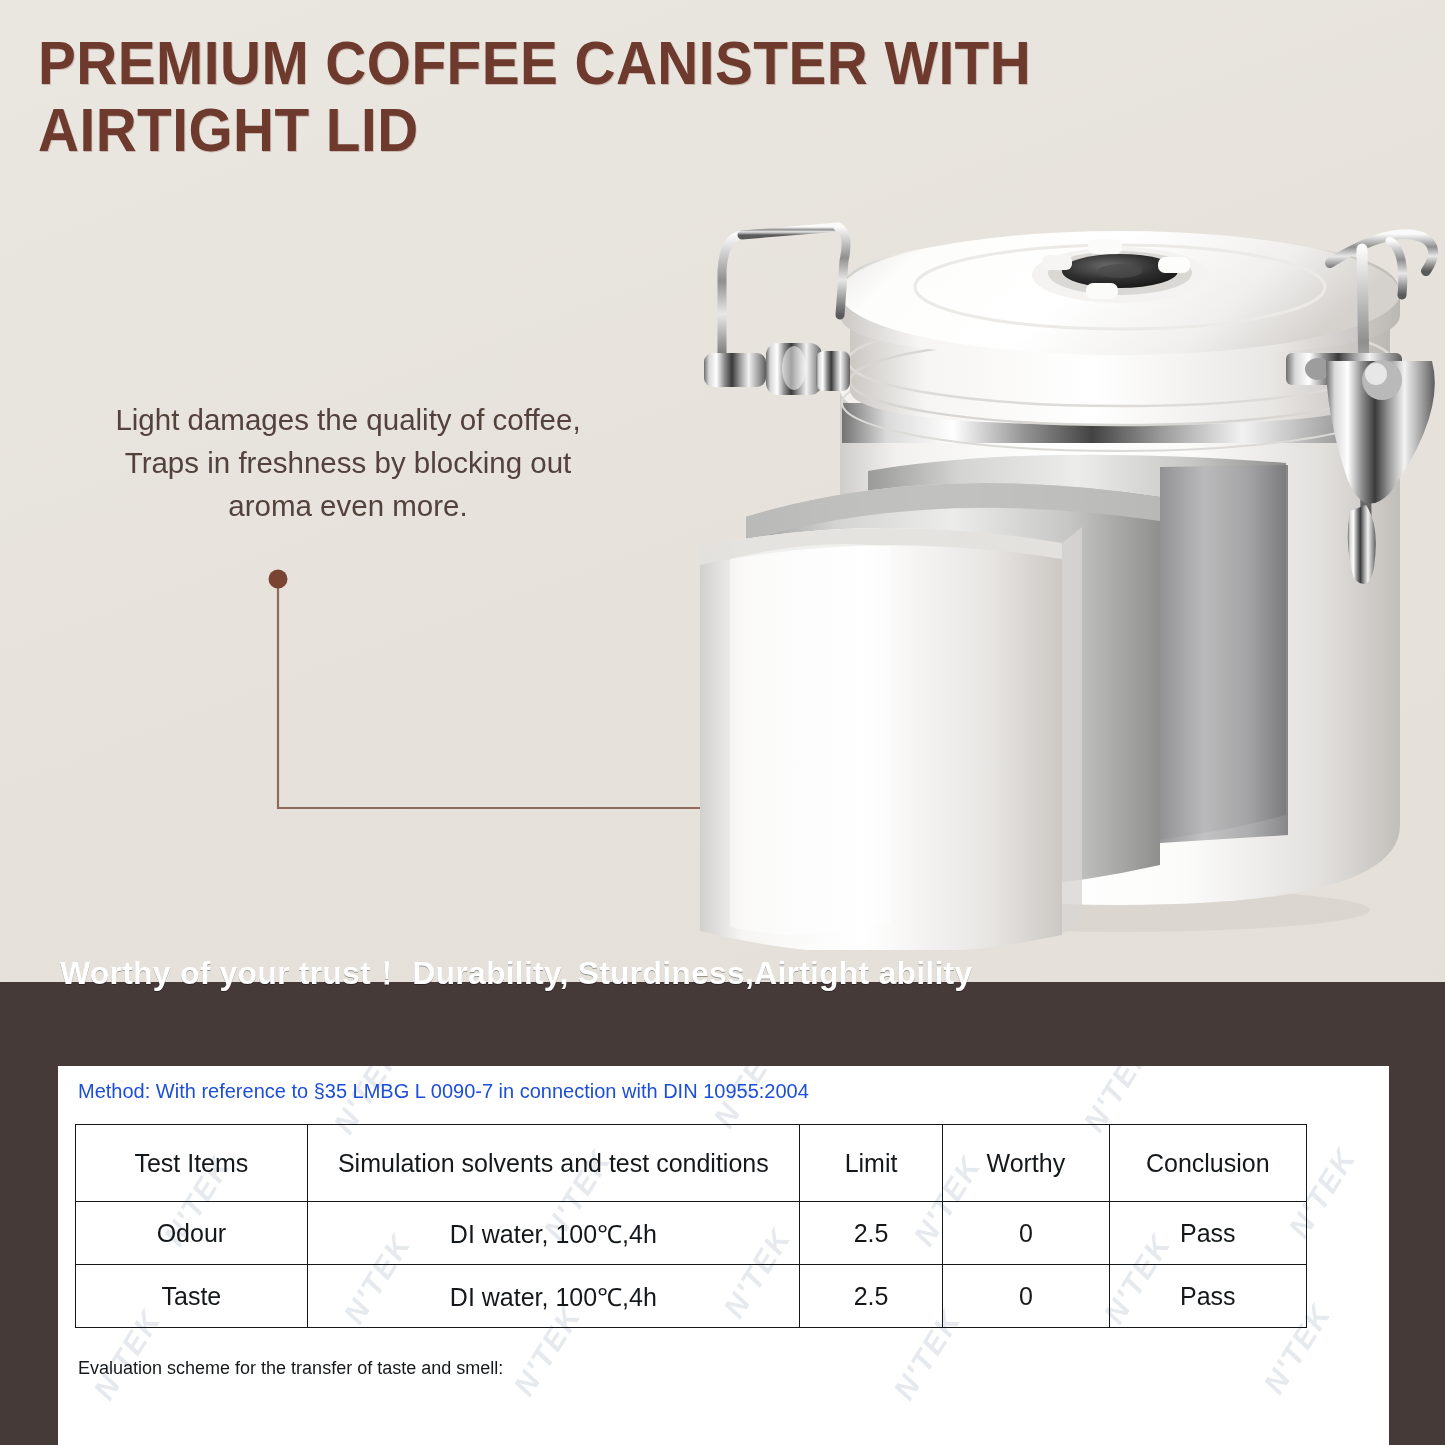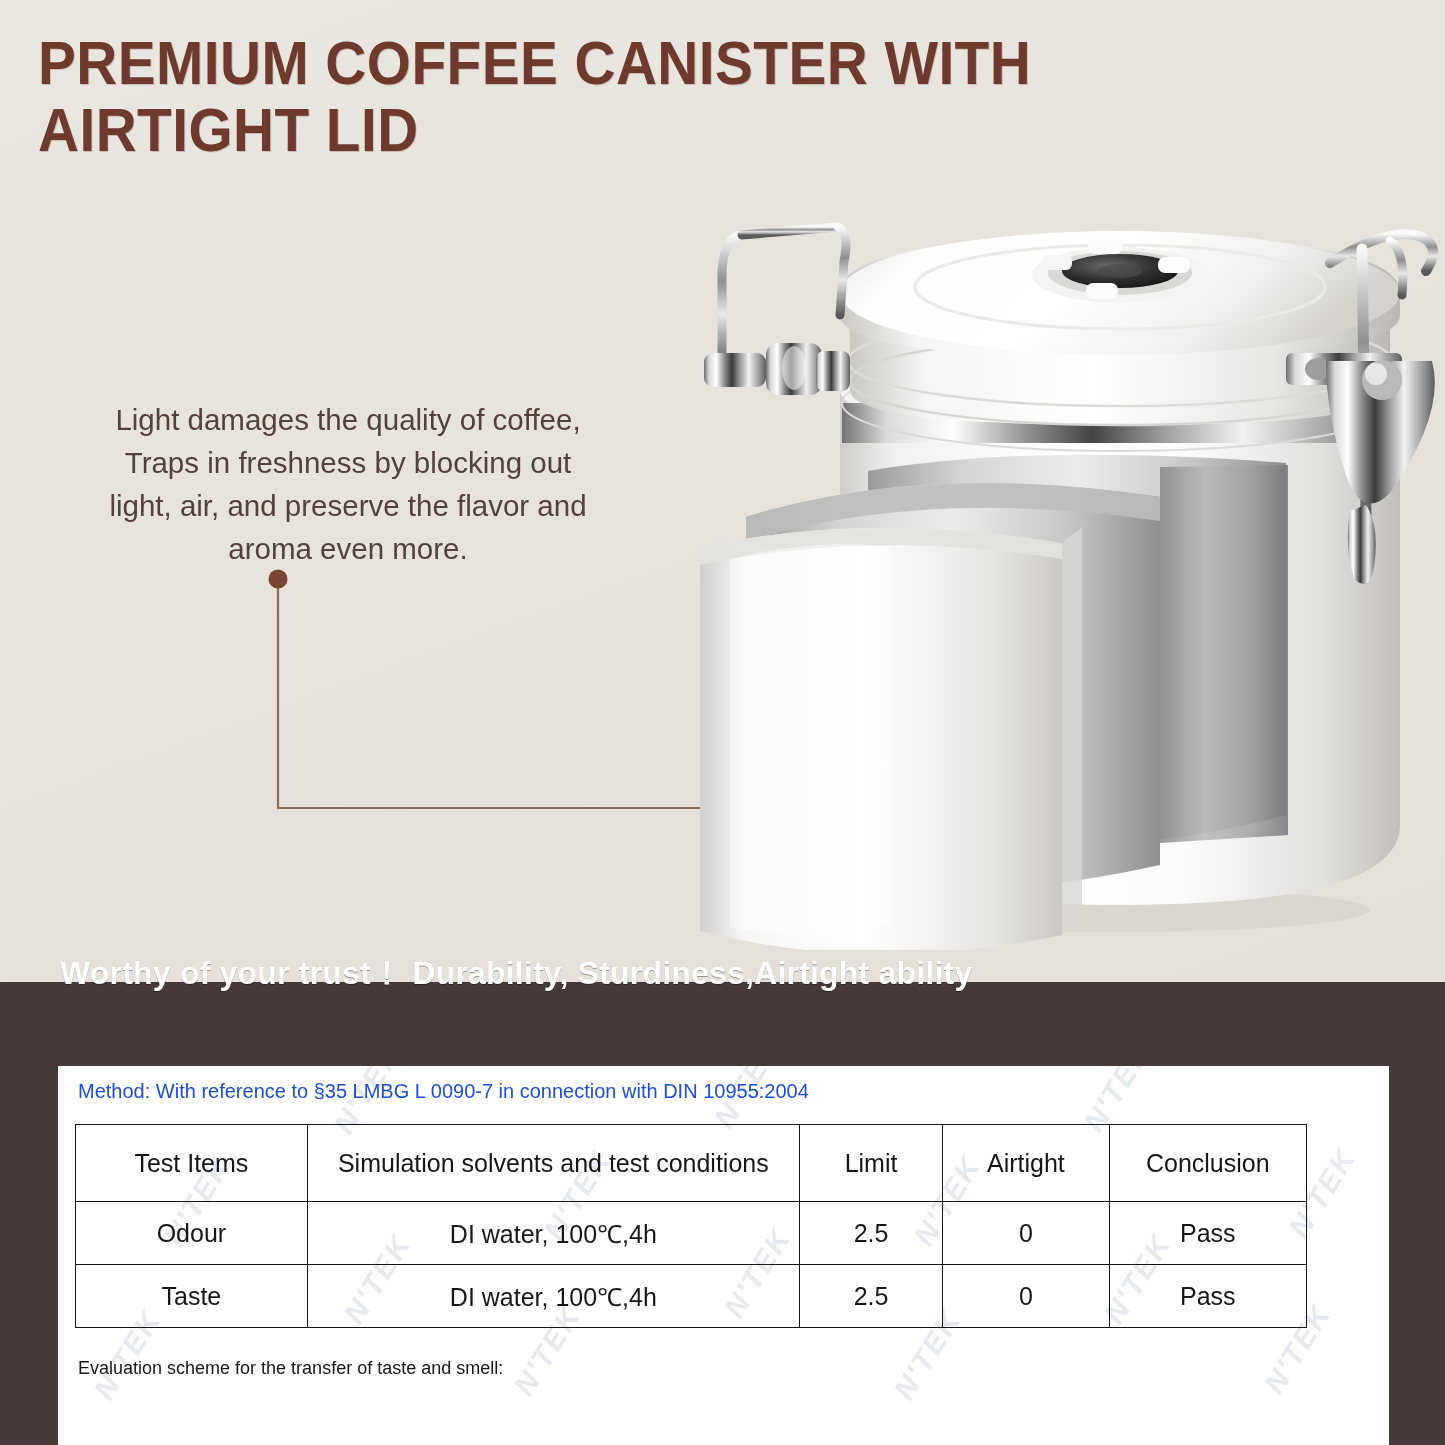--- a/index.html
+++ b/index.html
@@ -82,21 +82,20 @@
 <div class="page">
 
   <div class="title-block">
     <div class="title-line">PREMIUM COFFEE CANISTER WITH</div>
     <div class="title-line">AIRTIGHT LID</div>
   </div>
 
   <div class="body-copy">
     <div>Light damages the quality of coffee,</div>
     <div>Traps in freshness by blocking out</div>
-    <div>light, air, and preserve the flavor and</div>
     <div>aroma even more.</div>
   </div>
 
   <div class="callout">
     <svg width="600" height="265" viewBox="0 0 600 265">
       <polyline points="18,14 18,243 570,243" fill="none" stroke="#8d6a5c" stroke-width="2.2"></polyline>
       <circle cx="18" cy="14" r="9.5" fill="#7a4433"></circle>
       <circle cx="570" cy="243" r="9.5" fill="#7a4433"></circle>
     </svg>
   </div>
@@ -253,21 +252,21 @@
     <div class="wm" style="left:1190px;top:266px;">N'TEK</div>
 
     <div class="method">Method: With reference to §35 LMBG L 0090-7 in connection with DIN 10955:2004</div>
 
     <table class="report-table">
       <thead>
         <tr>
           <td class="c0">Test Items</td>
           <td class="c1">Simulation solvents and test conditions</td>
           <td class="c2">Limit</td>
-          <td class="c3">Airtight</td>
+          <td class="c3">Worthy</td>
           <td class="c4">Conclusion</td>
         </tr>
       </thead>
       <tbody>
         <tr>
           <td>Odour</td>
           <td>DI water, 100℃,4h</td>
           <td>2.5</td>
           <td>0</td>
           <td>Pass</td>

